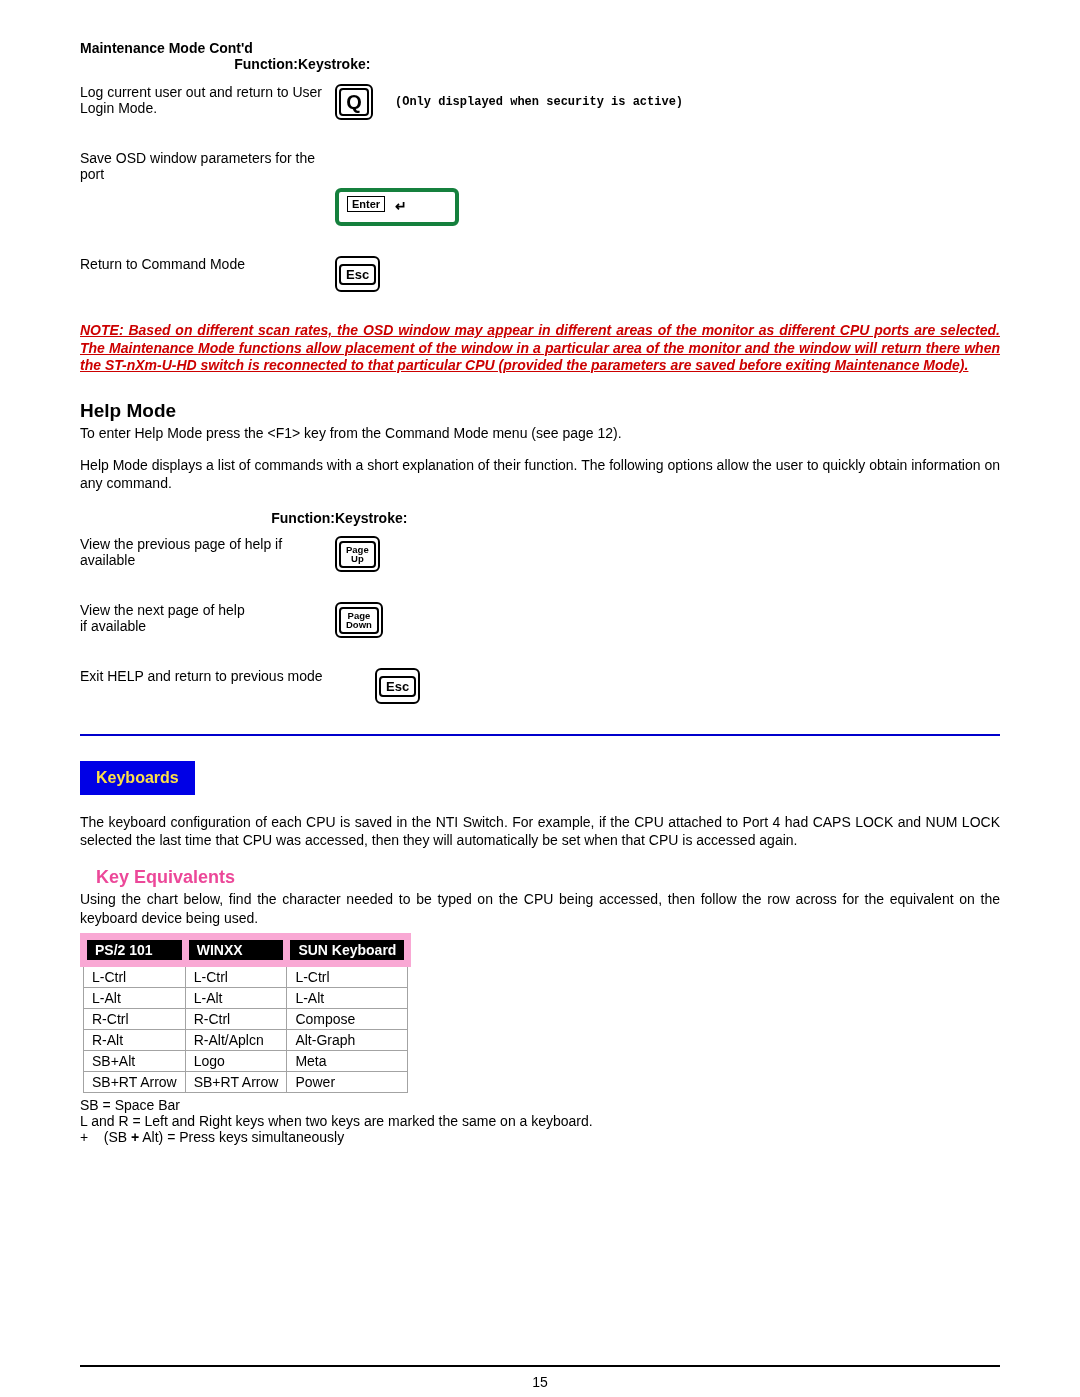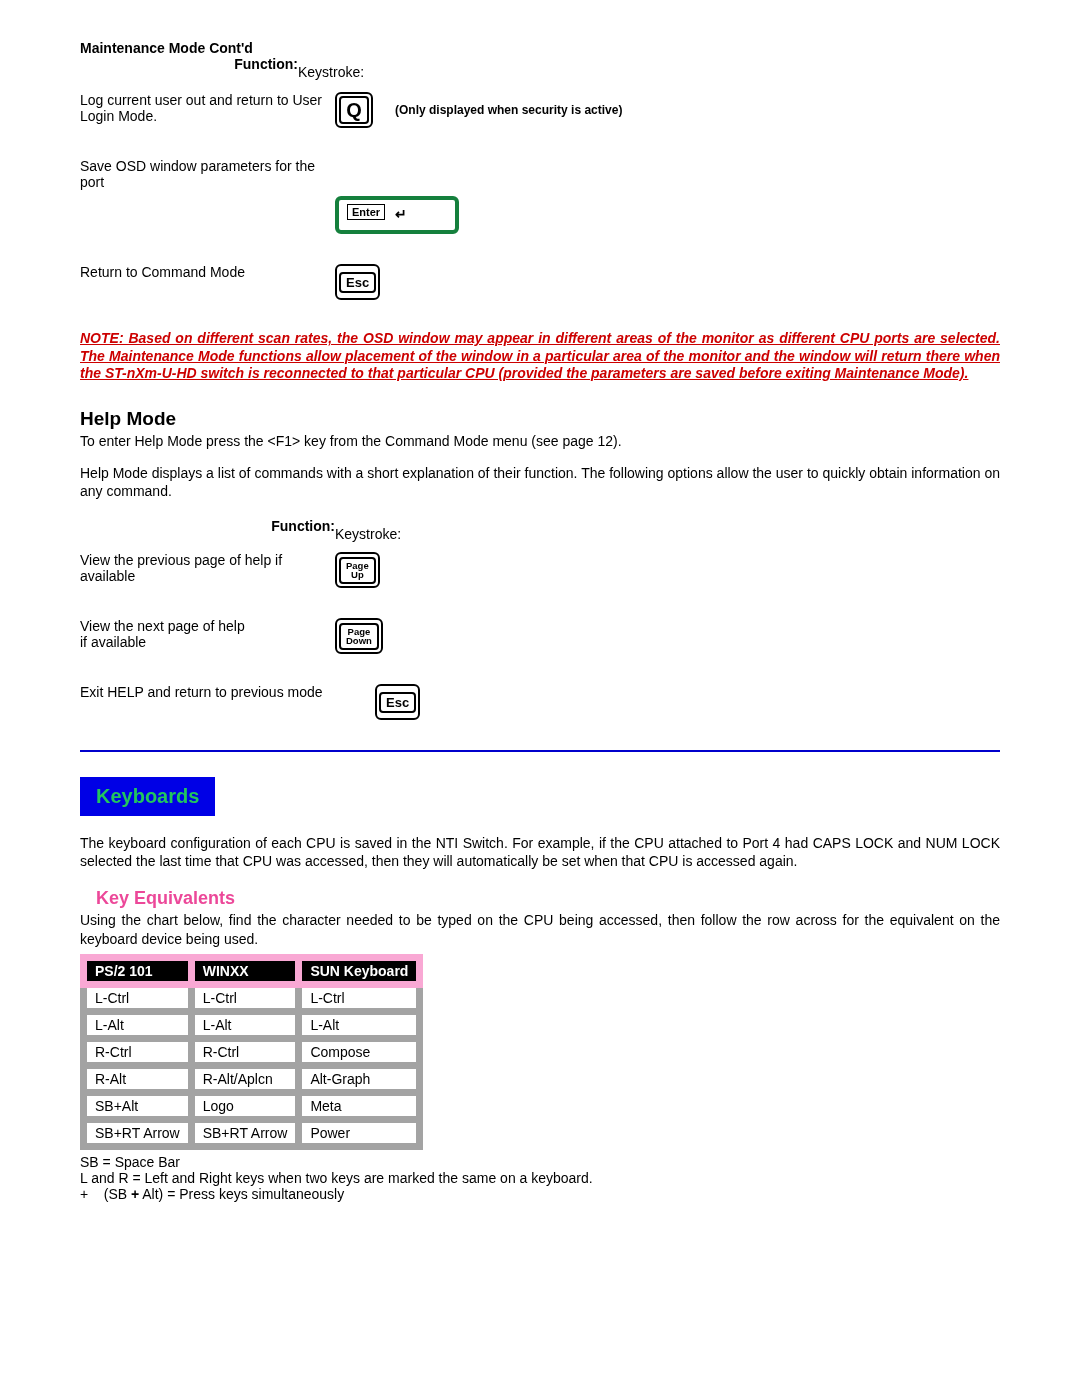--- a/index.html
+++ b/index.html
@@ -75,42 +75,42 @@
     margin: 15px 0 25px 0;
     line-height:1.25;
     text-decoration: underline;
     text-decoration-color: #cc0000;
   }
   h2.section { font-size: 19px; margin:10px 0 2px 0;}
   .just { text-align: justify; line-height:1.3;}
   hr.blue { border:none; border-top:2px solid #0000cc; margin:25px 0; }
   .banner {
     background: #0000e6;
-    color: #22c55e;
-    font-size: 20px;
+    color: #fde047;
+    font-size: 16px;
     font-weight: bold;
     display: inline-block;
     padding: 8px 16px;
     margin-bottom: 18px;
   }
   .subhead {
     color: #ec4899;
     font-weight: bold;
     font-size: 18px;
     margin: 18px 0 2px 16px;
   }
   table.eq { border-collapse: collapse; margin-top:6px;}
   table.eq th { background:#000; color:#fff; text-align:left; padding:2px 8px; border:7px solid #f9a8d4; font-size:14px;}
-  table.eq td { border:7px solid #a3a3a3; padding:2px 8px; font-size:14px;}
+  table.eq td { border:1px solid #a3a3a3; padding:2px 8px; font-size:14px;}
   .footer-line { border:none; border-top:2px solid #000; margin-top:220px;}
   .pagenum { text-align:center; font-size:14px; margin-top:4px;}
   .hdr-row { display:flex;text-align:right; }
   .hdr-row .a{ width:218px; font-weight:bold;}
-  .hdr-row .b{ font-weight:normal;margin-top:8px;}
-  .side-note{ font-size:12px; font-weight:bold; margin-left:10px;}
+  .hdr-row .b{ font-weight:bold;}
+  .side-note{ font-size:12px; font-weight:bold; margin-left:10px;font-family:Liberation Mono, monospace;}
 </style>
 </head>
 <body>
 
 
 
 
 <div>
   <div class="bold">Maintenance Mode  Cont'd</div>
   <div class="hdr-row">

